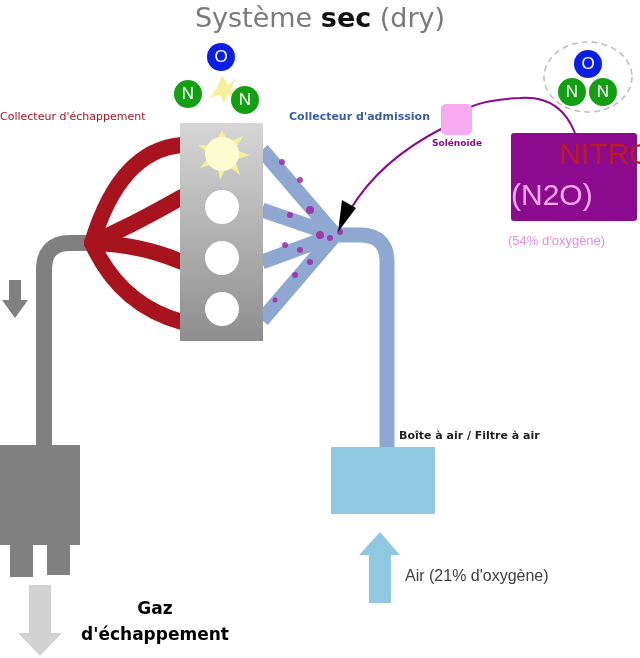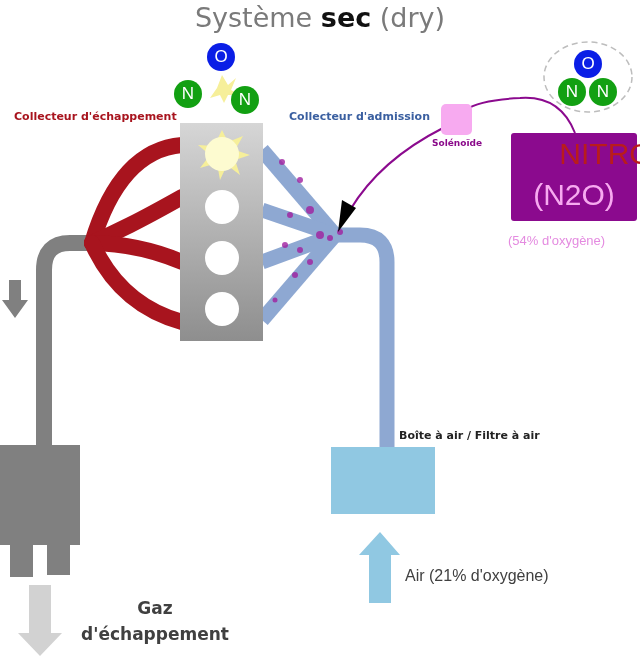--- a/index.html
+++ b/index.html
@@ -1,30 +1,30 @@
 <!DOCTYPE html>
 <html><head>
 <meta charset="utf-8">
 <style>
   html, body { margin:0; padding:0; background:#ffffff; }
   body { width:640px; height:658px; position:relative; overflow:hidden; font-family:"DejaVu Sans", sans-serif; }
   svg { position:absolute; left:0; top:0; }
   .abs { position:absolute; white-space:nowrap; }
   .title { left:0; width:640px; top:2px; text-align:center; font-size:27px; color:#7a7a7a; }
   .title .bold { color:#111; font-weight:bold; }
-  .lbl-exh { left:14px; top:110px; font-size:11px; font-weight:bold; color:#a8141e; }
+  .lbl-exh { left:0; top:110px; font-size:11px; font-weight:normal; color:#a8141e; }
   .lbl-int { left:265px; top:110px; font-size:11px; font-weight:bold; color:#3a5fa0;margin-left:24px; }
   .lbl-sol { left:432px; top:138px; font-size:9px; font-weight:bold; color:#8a0a8a; }
   .nitro-box { left:511px; top:133px; width:126px; height:88px; background:#8b0a8e; border-radius:3px; }
   .nitro-l1 { left:511px; top:137px; width:126px; text-align:center; font-size:30px; color:#b91c1c; font-family:"Liberation Sans", sans-serif;padding-left:32px; }
-  .nitro-l2 { left:511px; top:178px; width:126px; text-align:center; font-size:30px; color:#f7aaf0; font-family:"Liberation Sans", sans-serif; }
+  .nitro-l2 { left:511px; top:178px; width:126px; font-size:30px; color:#f7aaf0; font-family:"Liberation Sans", sans-serif; }
   .nitro-o2 { left:508px; top:233px; font-size:13px; color:#e48be0; font-family:"Liberation Sans", sans-serif; }
   .lbl-airbox { left:399px; top:429px; font-size:11px; font-weight:bold; color:#222;text-align:right; }
   .lbl-air { left:405px; top:567px; font-size:16px; color:#404040; font-family:"Liberation Sans", sans-serif; }
-  .lbl-gaz { left:80px; top:595px; width:150px; text-align:center; font-size:17px; line-height:26px; color:#404040; font-weight:bold; white-space:normal; }
+  .lbl-gaz { left:80px; top:595px; width:150px; text-align:center; font-size:17px; line-height:26px; color:#000000; font-weight:bold; white-space:normal; }
   .atom { position:absolute; width:28px; height:28px; border-radius:50%; color:#fff; font-size:17px; text-align:center; line-height:28px; font-family:"Liberation Sans", sans-serif; }
 </style>
 </head>
 <body>
 
 <svg width="640" height="658">
   <defs>
     <linearGradient id="engGrad" x1="0" y1="0" x2="0" y2="1">
       <stop offset="0" stop-color="#d6d6d6"></stop>
       <stop offset="1" stop-color="#8e8e8e"></stop>

